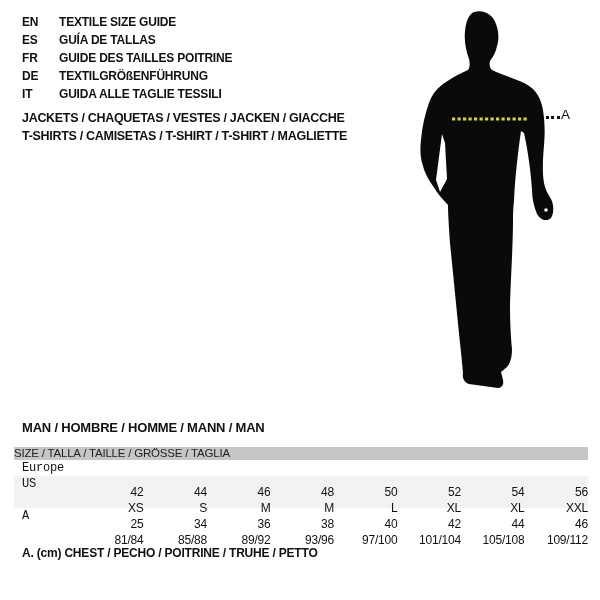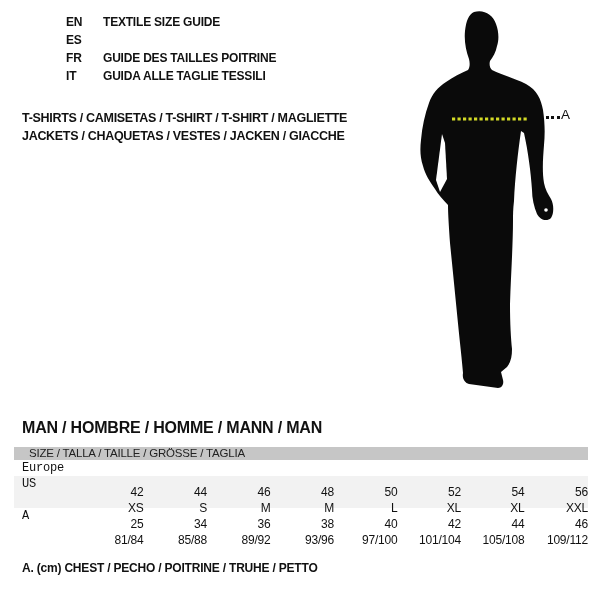--- a/index.html
+++ b/index.html
@@ -11,73 +11,78 @@
   html,body{margin:0;padding:0;}
   body{
     width:600px;height:600px;background:#fff;position:relative;overflow:hidden;
     font-family:"Liberation Sans", sans-serif;color:var(--ink);
     letter-spacing:-0.2px;
   }
   .abs{position:absolute;}
 
   
   .lang-list{left:22px;top:13px;}
-  .lang-row{display:flex;height:18px;line-height:18px;font-size:12px;font-weight:bold;margin-left:44px;}
+  .lang-row{display:flex;height:18px;line-height:18px;font-size:12px;font-weight:bold;}
   .lang-code{width:37px;}
   .lang-label{white-space:nowrap;}
 
   
   .cat-lines{left:22px;top:109px;}
   .cat-line{height:18px;line-height:18px;font-size:12.5px;font-weight:bold;letter-spacing:-0.3px;white-space:nowrap;}
 
   
   .figure-wrap{left:390px;top:2px;width:180px;height:398px;}
   .a-dashes{left:546px;top:116px;width:16px;height:2.5px;
     background:repeating-linear-gradient(90deg,#111 0 3px,transparent 3px 5.5px);}
   .a-label{left:561px;top:107px;font-size:13.5px;line-height:16px;font-weight:400;}
 
   
-  .section-title{left:22px;top:421px;font-size:16px;font-weight:bold;line-height:14px;white-space:nowrap;text-align:center;}
+  .section-title{left:22px;top:421px;font-size:13px;font-weight:bold;line-height:14px;white-space:nowrap;text-align:center;}
 
   
   .size-table{left:14px;top:447px;width:574px;}
   .tbl-header{height:13px;line-height:13px;background:var(--header-bg);
-    font-size:11.5px;padding-left:15px;color:#222;}
+    font-size:11.5px;padding-left:0;color:#222;}
   .tbl-row{display:flex;height:16px;line-height:16px;font-size:12px;}
   .tbl-row.shaded{background:var(--alt-row-bg);}
   .tbl-label{width:66px;padding-left:8px;box-sizing:border-box;font-family:Liberation Mono, monospace;}
   .tbl-cell{width:63.5px;text-align:right;margin-top:24px;}
 
   
-  .footnote{left:22px;top:561px;font-size:12px;font-weight:bold;line-height:14px;white-space:nowrap;}
+  .footnote{left:22px;top:546px;font-size:12px;font-weight:bold;line-height:14px;white-space:nowrap;}
 </style>
 </head>
 <body>
 
 <div class="abs lang-list">
     <div class="lang-row">
       <span class="lang-code">EN</span>
       <span class="lang-label">TEXTILE SIZE GUIDE</span>
     </div>
     <div class="lang-row">
       <span class="lang-code">ES</span>
+      <span class="lang-label">GUÍA DE TALLAS</span>
     </div>
     <div class="lang-row">
       <span class="lang-code">FR</span>
       <span class="lang-label">GUIDE DES TAILLES POITRINE</span>
+    </div>
+    <div class="lang-row">
+      <span class="lang-code">DE</span>
+      <span class="lang-label">TEXTILGRÖßENFÜHRUNG</span>
     </div>
     <div class="lang-row">
       <span class="lang-code">IT</span>
       <span class="lang-label">GUIDA ALLE TAGLIE TESSILI</span>
     </div>
   </div>
 
 <div class="abs cat-lines">
+    <div class="cat-line">JACKETS / CHAQUETAS / VESTES / JACKEN / GIACCHE</div>
     <div class="cat-line">T-SHIRTS / CAMISETAS / T-SHIRT / T-SHIRT / MAGLIETTE</div>
-    <div class="cat-line">JACKETS / CHAQUETAS / VESTES / JACKEN / GIACCHE</div>
   </div>
 
 <div class="abs figure-wrap">
   <svg width="180" height="398" viewBox="0 0 180 398" xmlns="http://www.w3.org/2000/svg">
     <path fill="#0a0a0a" d="
       M84,10
       C93,7 103,12 106,22
       C109,30 109,38 107,44
       C106,50 103,55 100,59
       C99,63 100,66 102,68

